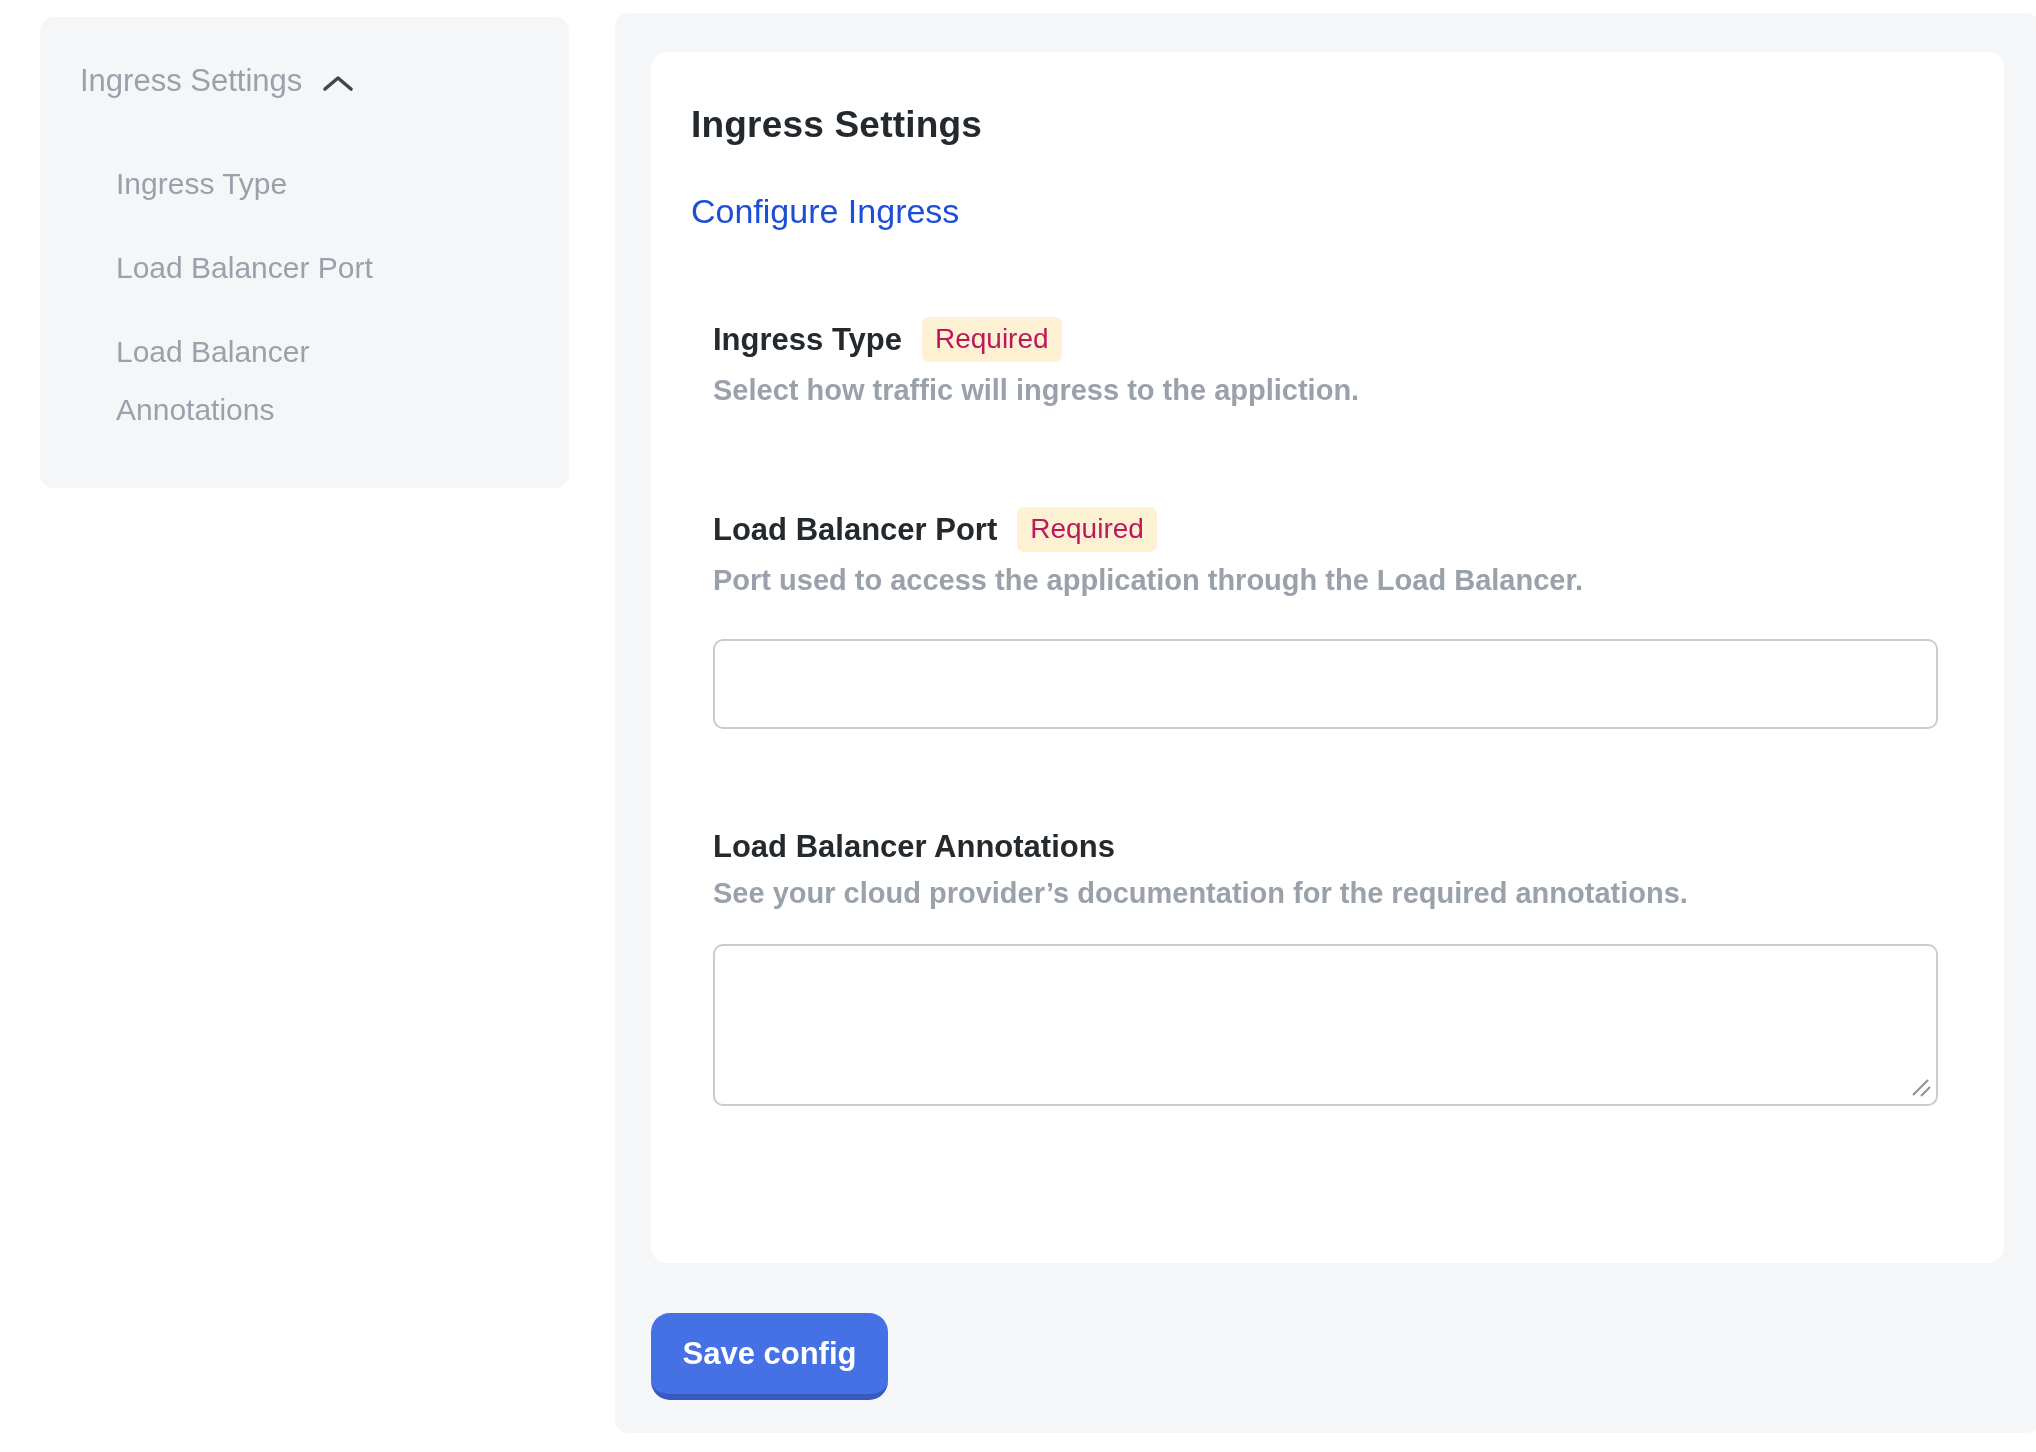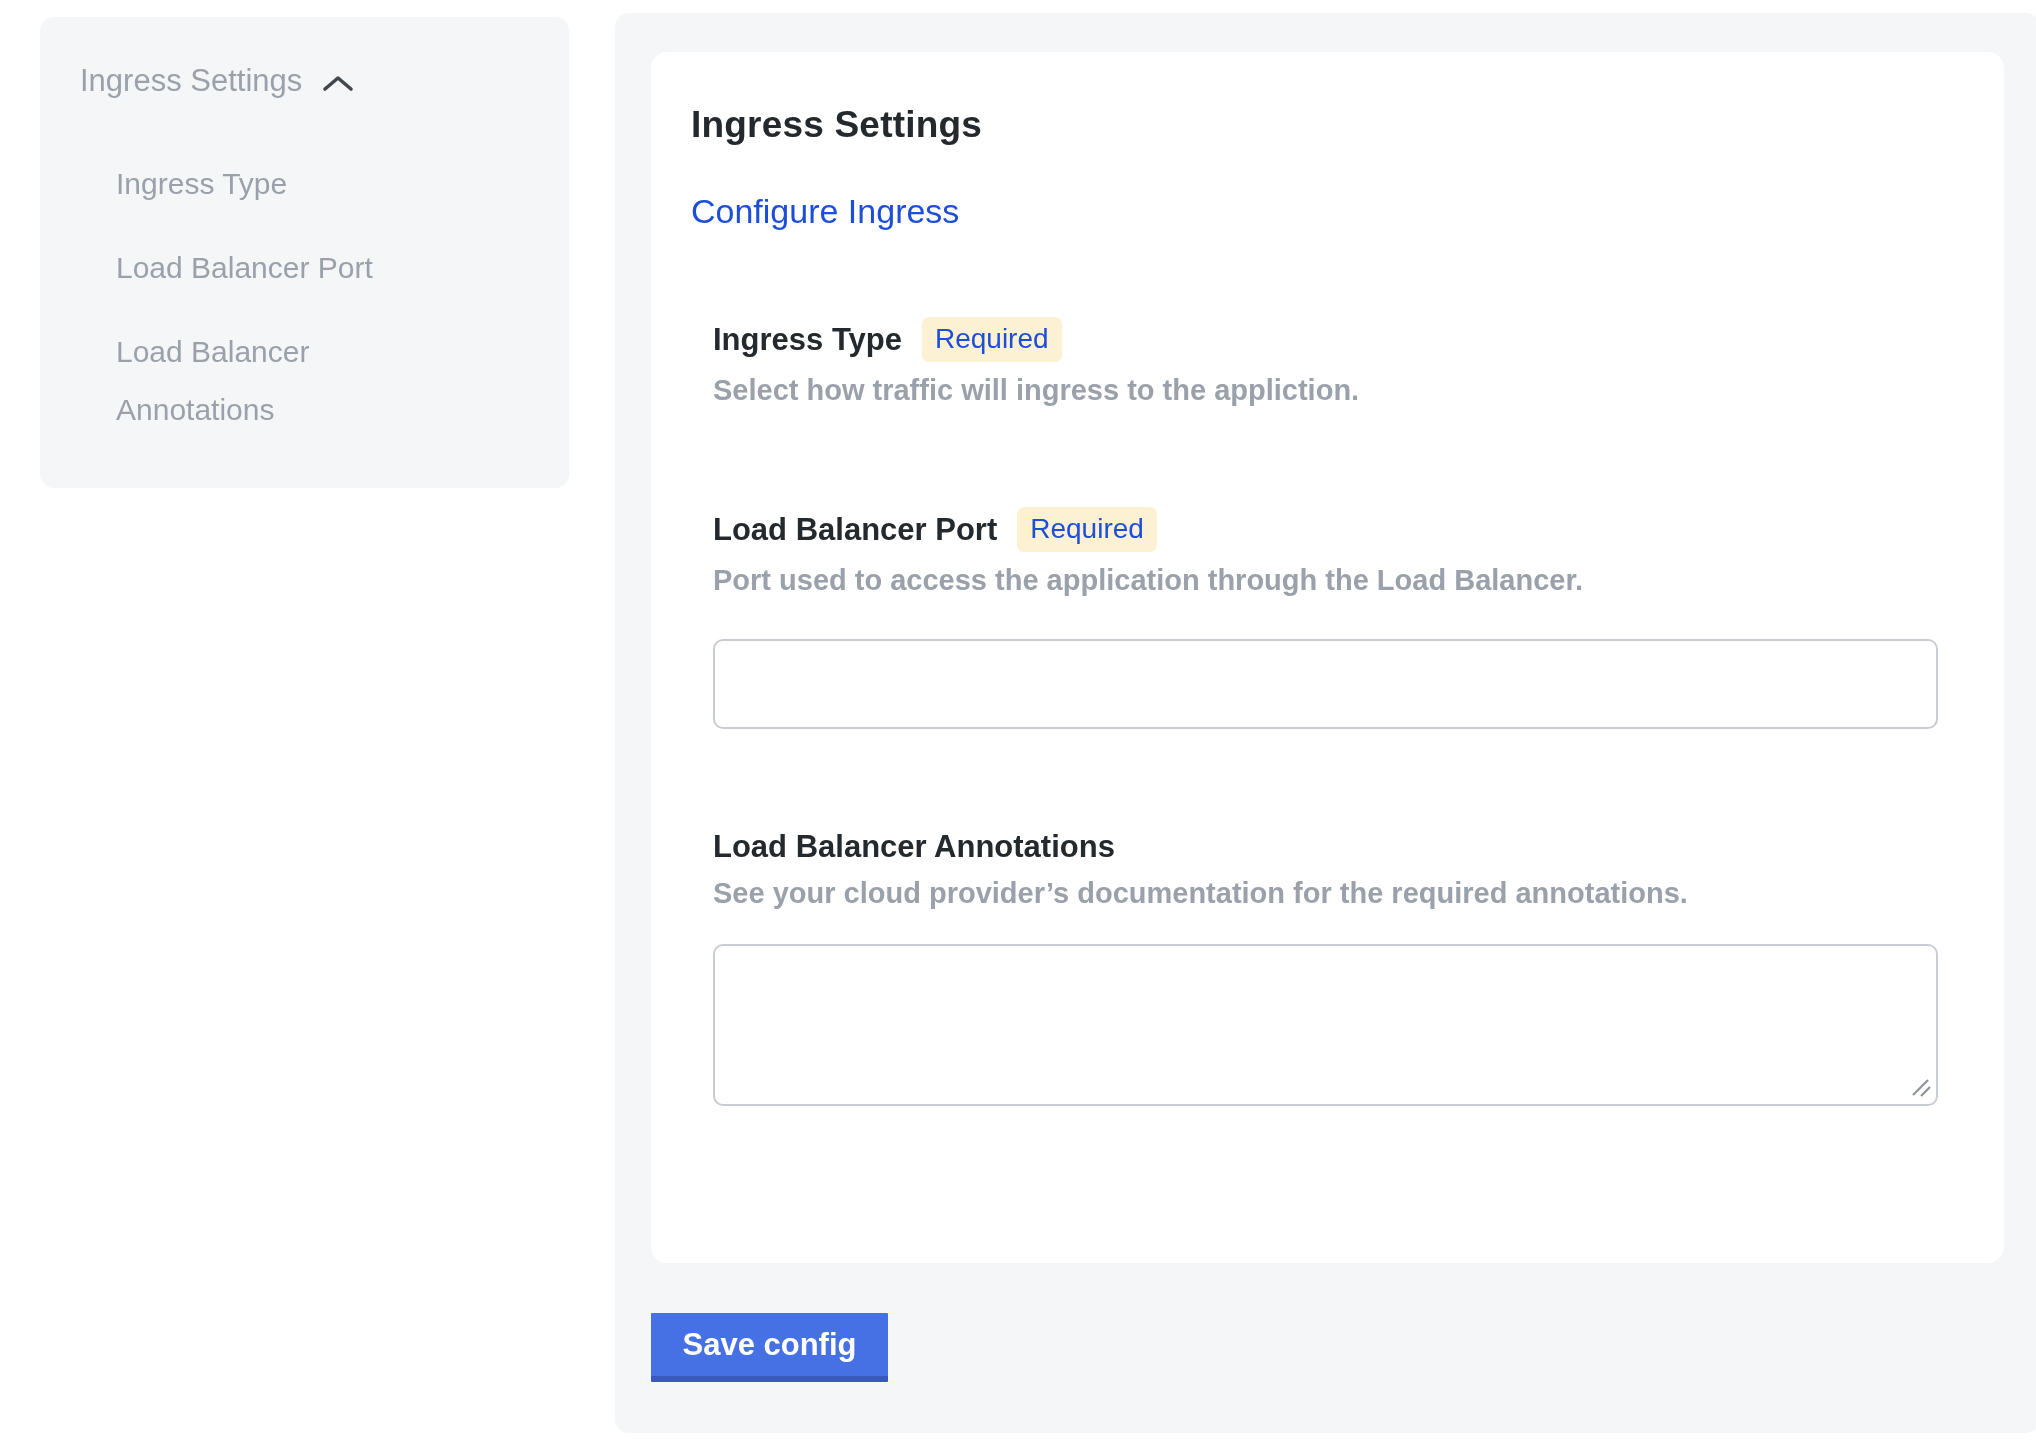--- a/index.html
+++ b/index.html
@@ -48,21 +48,21 @@
   .card-subtitle { margin-top: 46px; font-size: 34px; color: #1d4ed8; }
 
   .section { margin-left: 22px; }
   .section-1 { margin-top: 86px; }
   .section-2 { margin-top: 100px; }
   .section-3 { margin-top: 100px; }
 
   .label-row { display: flex; align-items: center; gap: 20px; }
   .field-label { font-size: 31px; font-weight: 700; color: #24292e; }
   .badge {
-    background: #fcf1d2; color: #1d4ed8;
+    background: #fcf1d2; color: #be185d;
     font-size: 28px; font-weight: 400;
     padding: 6px 13px 7px 13px; border-radius: 7px;
   }
   .field-desc { margin-top: 12px; font-size: 29px; color: #9aa1ab; font-weight: bold; }
 
   
   .radio-row { display: flex; align-items: center; gap: 72px; margin: 56px 0 0 22px; }
   .radio-group { display: flex; align-items: center; gap: 22px; cursor: pointer; }
   .radio {
     width: 29px; height: 29px; border-radius: 50%;
@@ -99,24 +99,24 @@
     font-family: "Liberation Sans", sans-serif;
   }
   .resize-handle {
     position: absolute; right: 6px; bottom: 8px;
     width: 22px; height: 22px; cursor: nwse-resize;
   }
 
   
   .save-button {
     position: absolute; left: 36px; top: 1300px;
-    width: 237px; height: 69px;
+    width: 237px; height: 87px;
     background: #4671e4; color: #ffffff;
     border: none; border-bottom: 6px solid #3959c0;
-    border-radius: 1px;
+    border-radius: 19px;
     font-size: 31px; font-weight: 700;
     font-family: "Liberation Sans", sans-serif;
     cursor: pointer;
   }
 </style>
 </head>
 <body>
 
 <div class="page">
 

